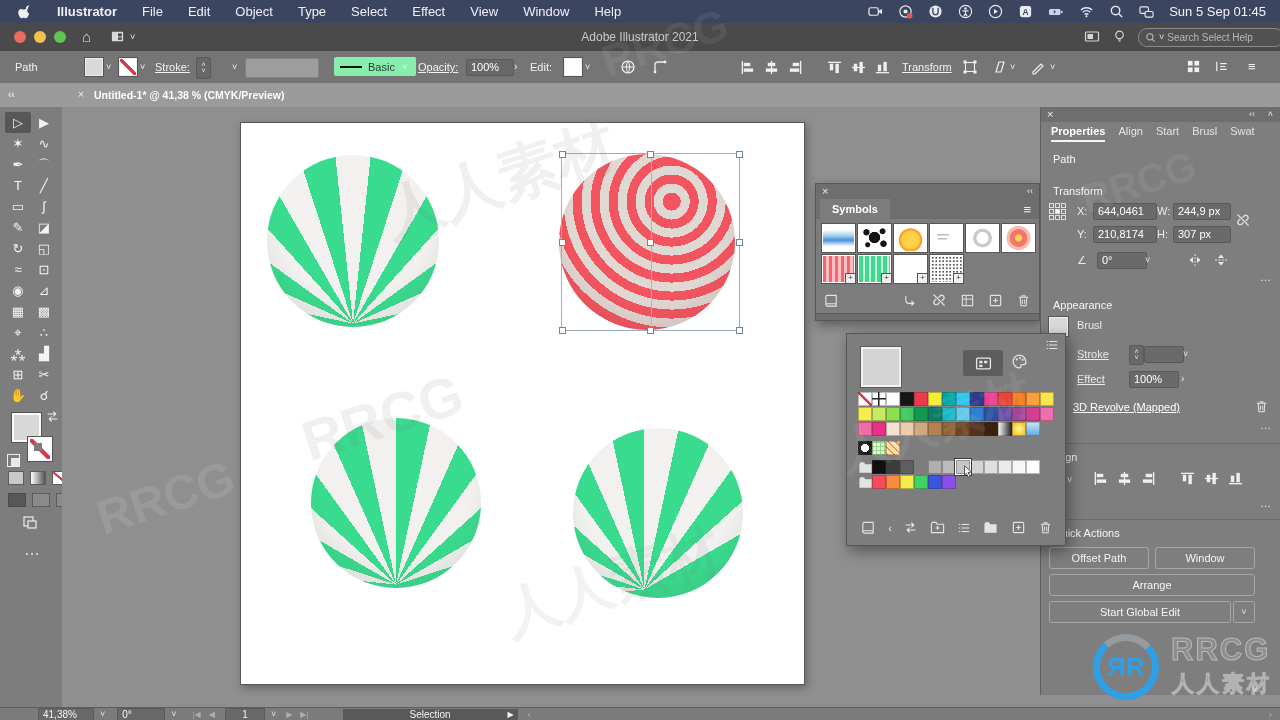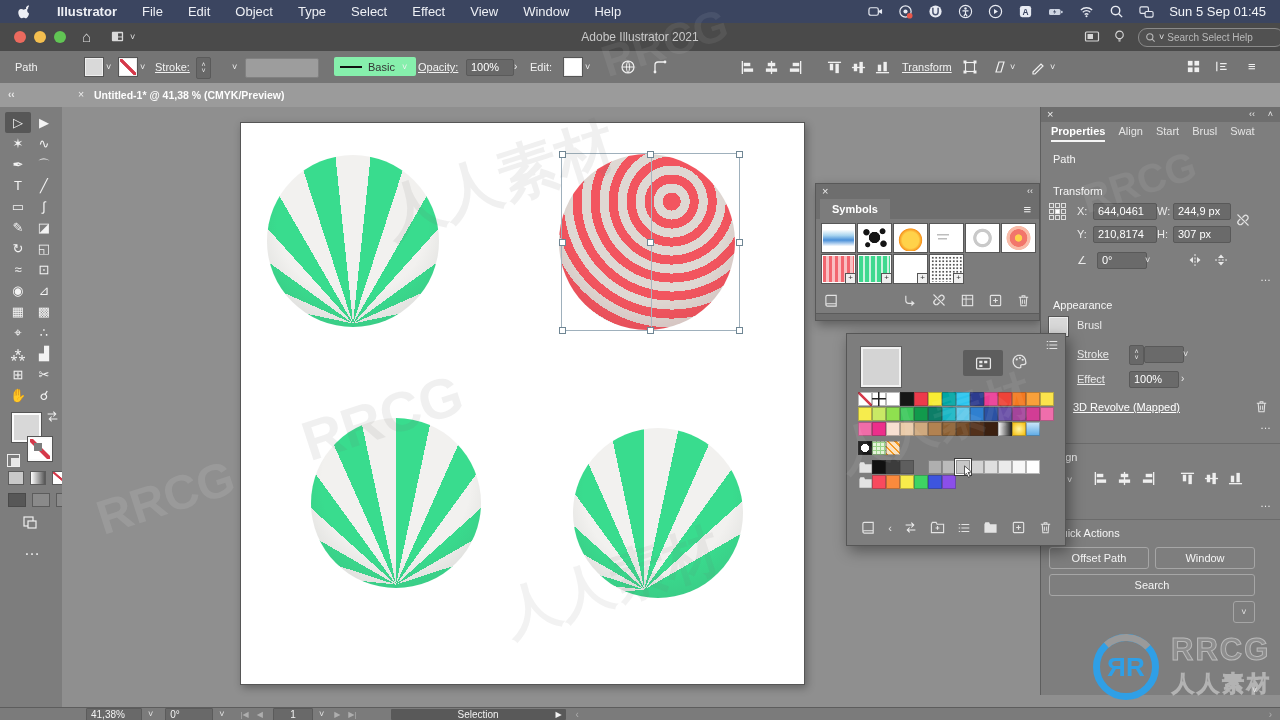--- a/index.html
+++ b/index.html
@@ -837,28 +837,29 @@
             <rect x="3" y="5" width="3.6" height="7" fill="#efefef"></rect>
             <rect x="9" y="2" width="3.6" height="10" fill="#efefef"></rect>
           </svg>
         </span>
       </div>
     <span class="plabel" style="right:10px;top:390px;">…</span>
     <div class="divider" style="top:412px;"></div>
     <span class="sect" style="top:420px;">Quick Actions</span>
     <div class="qabtn" style="left:8px;top:440px;width:98px;">Offset Path</div>
     <div class="qabtn" style="left:114px;top:440px;width:98px;">Window</div>
-    <div class="qabtn" style="left:8px;top:467px;width:204px;">Search</div>
+    <div class="qabtn" style="left:8px;top:467px;width:204px;">Arrange</div>
+    <div class="qabtn" style="left:8px;top:494px;width:180px;">Start Global Edit</div>
     <div class="qabtn" style="left:192px;top:494px;width:20px;">
       <span class="chv">˅</span>
     </div>
   </div>
 
   <div id="statusbar">
-    <span class="sfld" style="margin-left:86px;width:46px;">41,38%</span>
+    <span class="sfld" style="margin-left:38px;width:46px;">41,38%</span>
     <span class="chv" style="margin-left:6px;">˅</span>
     <span class="sfld" style="margin-left:12px;width:38px;">0°</span>
     <span class="chv" style="margin-left:6px;">˅</span>
     <span class="dim" style="margin-left:16px;font-size:8px;">|◀</span>
     <span class="dim" style="margin-left:8px;font-size:8px;">◀</span>
     <span class="sfld" style="margin-left:10px;width:30px;text-align:center;">1</span>
     <span class="chv" style="margin-left:6px;">˅</span>
     <span class="dim" style="margin-left:10px;font-size:8px;">▶</span>
     <span class="dim" style="margin-left:8px;font-size:8px;">▶|</span>
     <span id="selbar" style="margin-left:34px;">

